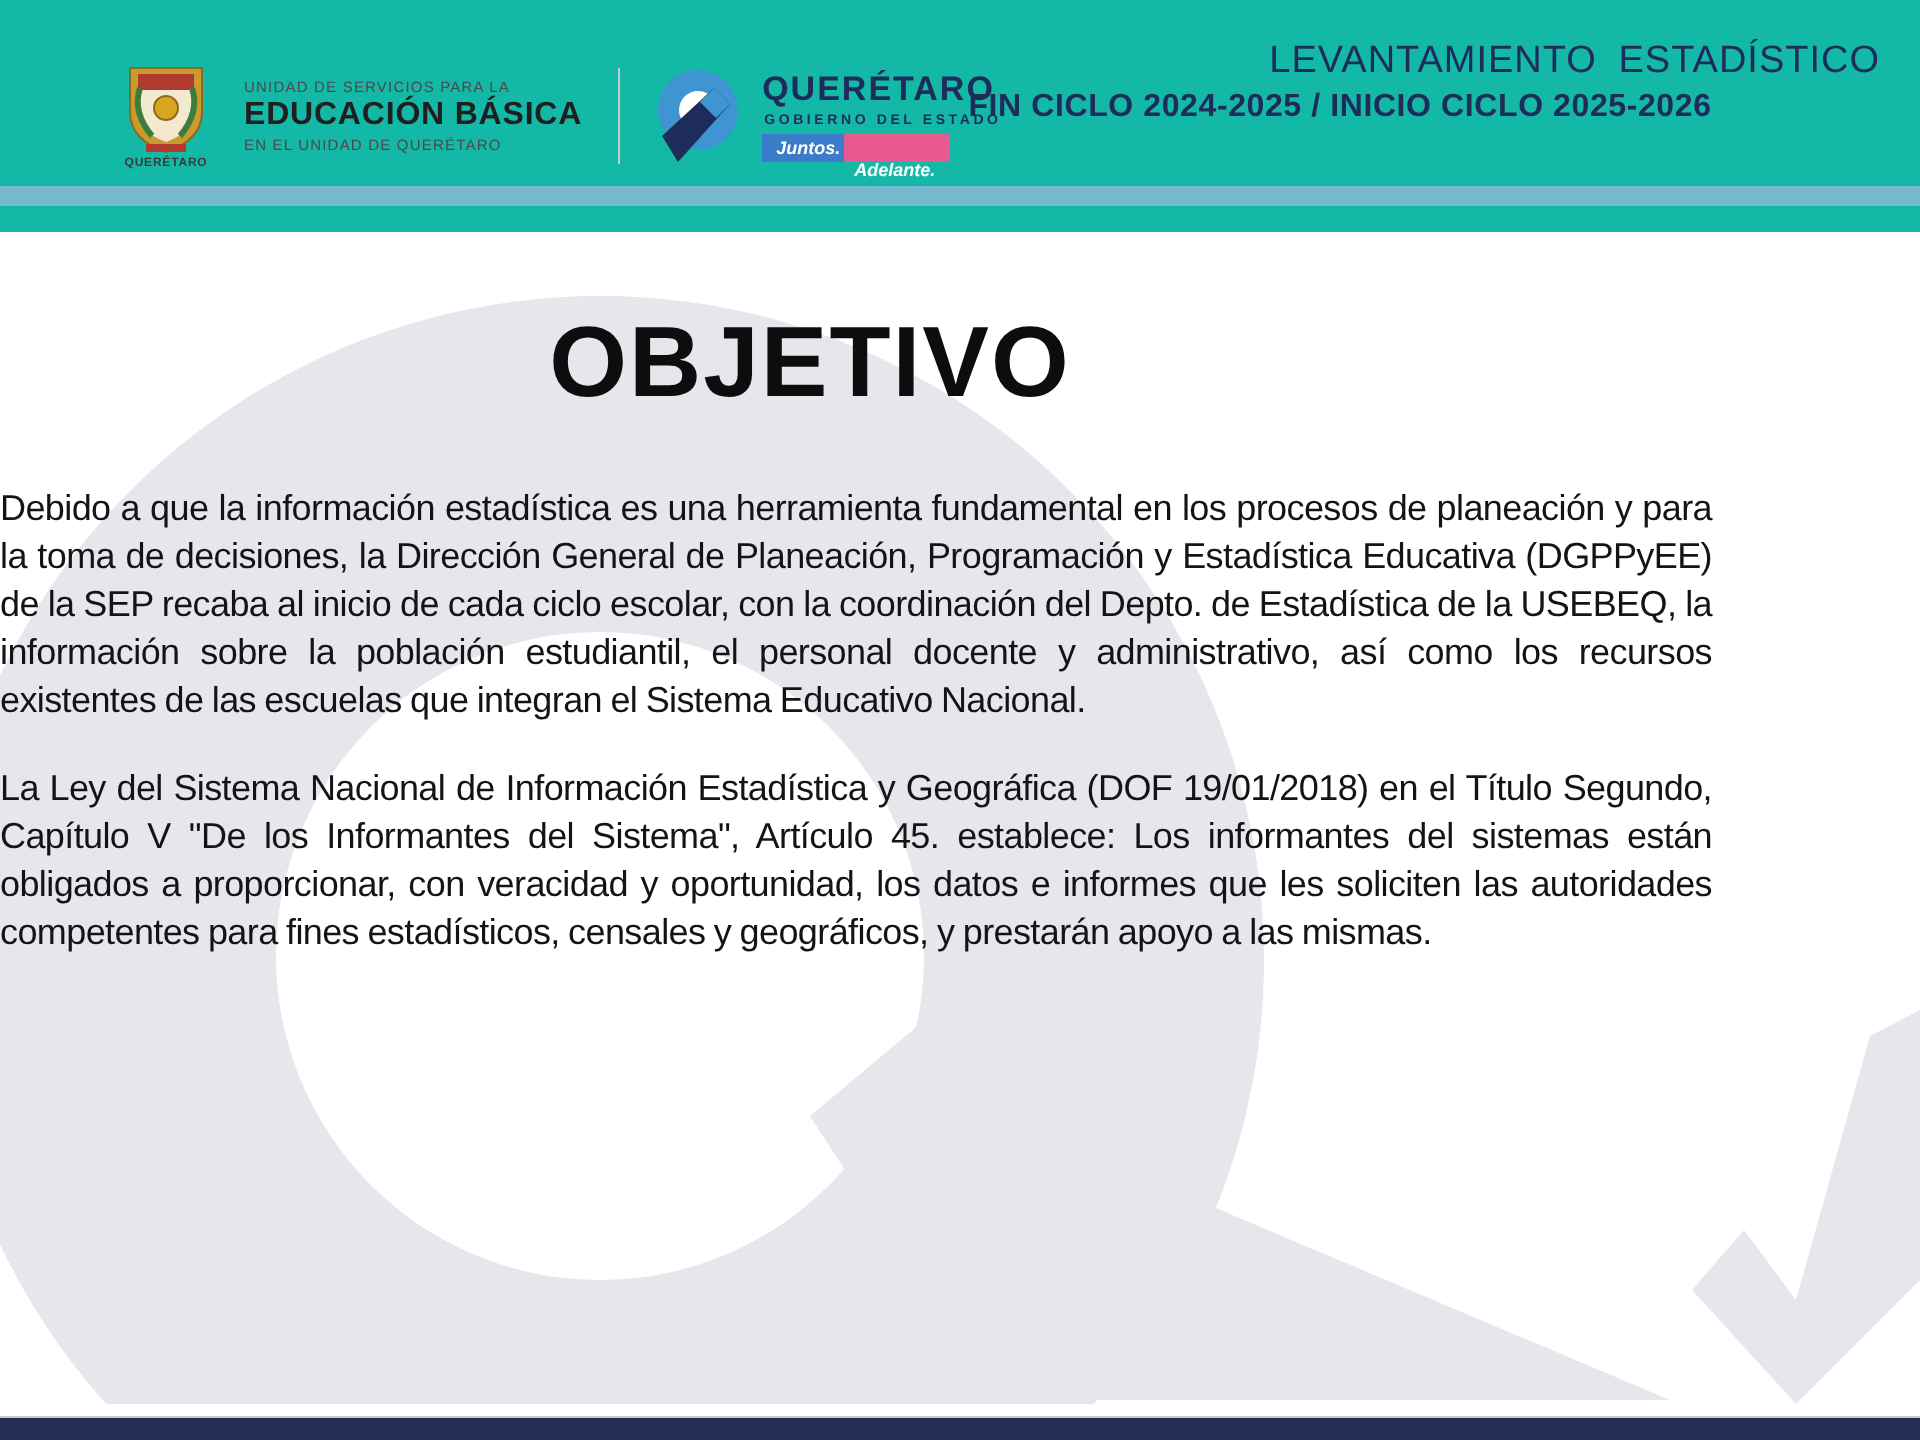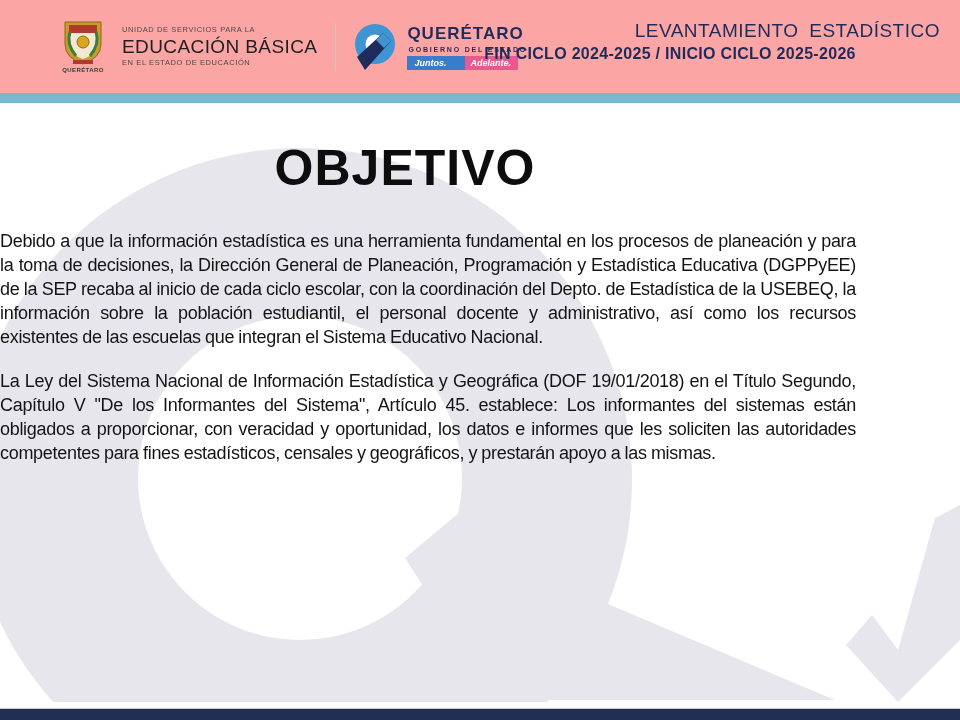--- a/index.html
+++ b/index.html
@@ -10,45 +10,45 @@
   *{margin:0;padding:0;box-sizing:border-box;}
   html,body{width:960px;height:720px;}
   body{font-family:"Liberation Sans",sans-serif;background:#fff;overflow:hidden;}
   .slide{position:relative;width:960px;height:720px;background:#fff;overflow:hidden;}
 
   
   .watermark{position:absolute;left:0;top:0;width:960px;height:702px;overflow:hidden;z-index:0;}
   .watermark svg{display:block;}
 
   
-  .header{position:absolute;left:0;top:0;width:960px;height:93px;background:#fca5a5;z-index:3;display:flex;align-items:center;}
+  .header{position:absolute;left:0;top:0;width:960px;height:116px;background:#14b8a6;z-index:3;display:flex;align-items:center;}
   .logos{display:flex;align-items:center;margin-left:52px;height:60px;}
   .usebeq-logo{display:flex;align-items:center;}
   .shield-wrap{display:flex;flex-direction:column;align-items:center;width:62px;}
   .shield-caption{font-size:6px;letter-spacing:.4px;color:#3a3a3a;margin-top:1px;font-weight:700;}
   .usebeq-text{margin-left:8px;color:#2e2e2e;line-height:1.25;}
   .usebeq-text .t-small{font-size:7.5px;letter-spacing:.6px;color:#4a4a4a;}
-  .usebeq-text .t-big{font-size:19px;font-weight:400;letter-spacing:.4px;color:#1f1f1f;}
+  .usebeq-text .t-big{font-size:16px;font-weight:700;letter-spacing:.4px;color:#1f1f1f;}
   .logo-divider{width:1px;height:48px;background:#c8c8c8;margin:0 14px 0 18px;}
   .gov-logo{display:flex;align-items:center;}
   .qmark{width:50px;height:52px;}
   .gov-text{margin-left:7px;display:flex;flex-direction:column;}
   .gov-name{font-size:17px;font-weight:700;color:var(--navy);letter-spacing:1px;}
   .gov-sub{font-size:7px;letter-spacing:1.8px;color:var(--navy);margin:2px 0 3px 1px;font-weight:700;}
   .gov-badge{display:flex;height:14px;width:max-content;font-style:italic;font-weight:700;font-size:9px;color:#fff;}
-  .gov-badge .b-left{background:var(--badge_blue);padding:2px 19px 0 7px;}
-  .gov-badge .b-right{background:var(--badge_pink);padding:2px 7px 0 5px;text-align:center;}
+  .gov-badge .b-left{background:var(--badge_blue);padding:2px 2px 0 7px;}
+  .gov-badge .b-right{background:var(--badge_pink);padding:13px 7px 0 5px;text-align:center;}
   .header-title{position:absolute;left:400px;top:20px;width:540px;text-align:center;color:var(--navy);z-index:4;}
   .header-title .l1{font-size:19px;font-weight:400;letter-spacing:.5px;word-spacing:5px;text-align:right;}
   .header-title .l2{font-size:16px;font-weight:700;letter-spacing:.3px;margin-top:3px;}
 
   .teal-bar{position:absolute;left:0;top:93px;width:960px;height:10px;background:var(--teal);z-index:3;}
 
   
-  .content{position:absolute;left:0;top:87px;width:810px;z-index:2;}
+  .content{position:absolute;left:0;top:100px;width:810px;z-index:2;}
   .main-heading{margin-top:52px;text-align:center;font-size:50px;font-weight:600;letter-spacing:1px;color:#0d0d0d;}
   .body-text{width:856px;margin:0 auto;color:var(--body_text);font-size:18px;line-height:24px;
              text-align:justify;letter-spacing:-0.3px;word-spacing:-0.5px;}
   .para1{margin-top:32px;}
   .block2{margin-top:20px;}
   .norma-label{display:block;}
 
   .bottom-bar{position:absolute;left:0;bottom:0;width:960px;height:12px;background:var(--bar_navy);
               border-top:1.5px solid #c3c9d6;z-index:3;}
 </style>
@@ -78,21 +78,21 @@
             <circle cx="22" cy="22" r="6" fill="#d9a520" stroke="#8a6a1c"></circle>
             <path d="M9,12 q-4,12 6,24" fill="none" stroke="#3e7c3e" stroke-width="3"></path>
             <path d="M35,12 q4,12 -6,24" fill="none" stroke="#3e7c3e" stroke-width="3"></path>
             <rect x="12" y="40" width="20" height="4" fill="#b03a2e"></rect>
           </svg>
           <span class="shield-caption">QUERÉTARO</span>
         </div>
         <div class="usebeq-text">
           <div class="t-small">UNIDAD DE SERVICIOS PARA LA</div>
           <div class="t-big">EDUCACIÓN BÁSICA</div>
-          <div class="t-small">EN EL ESTADO DE EDUCACIÓN</div>
+          <div class="t-small">EN EL UNIDAD DE QUERÉTARO</div>
         </div>
       </div>
 
       <div class="logo-divider"></div>
 
       <div class="gov-logo">
         <svg class="qmark" viewBox="0 0 50 52">
           <circle cx="25" cy="23" r="20" style="fill:var(--logo_blue)"></circle>
           <circle cx="25" cy="23" r="9.5" fill="#fff"></circle>
           <path d="M33,12 L41,20 L15,49 L7,36 Z" style="fill:var(--navy)"></path>

